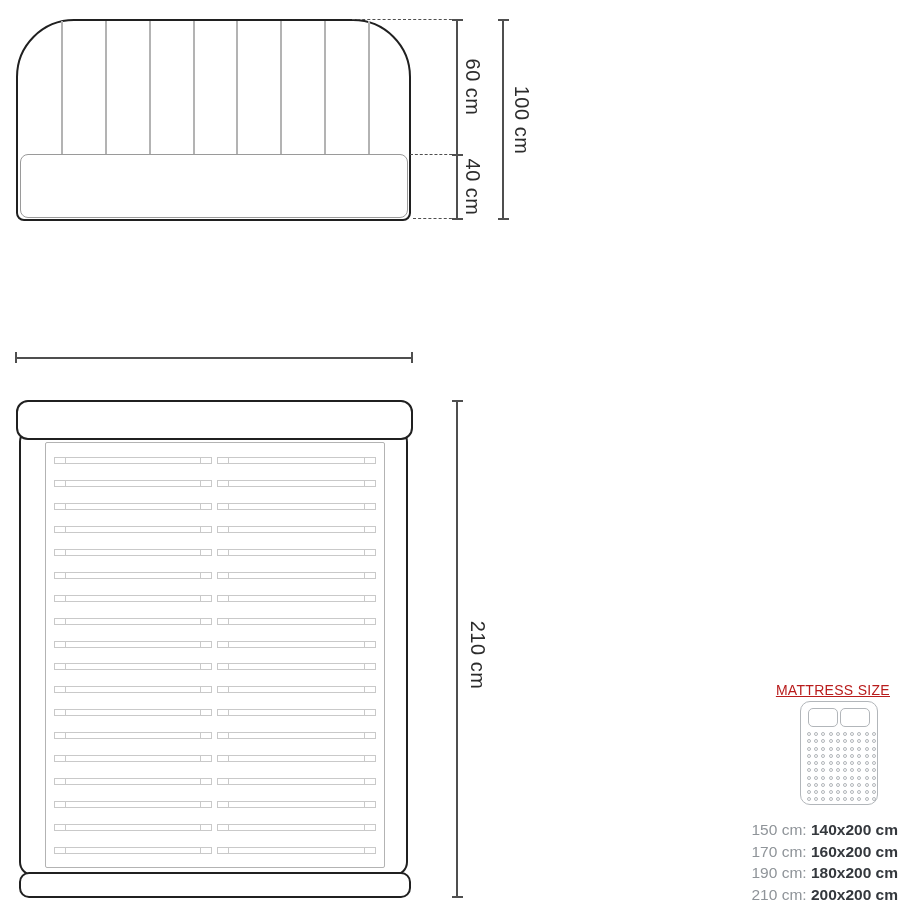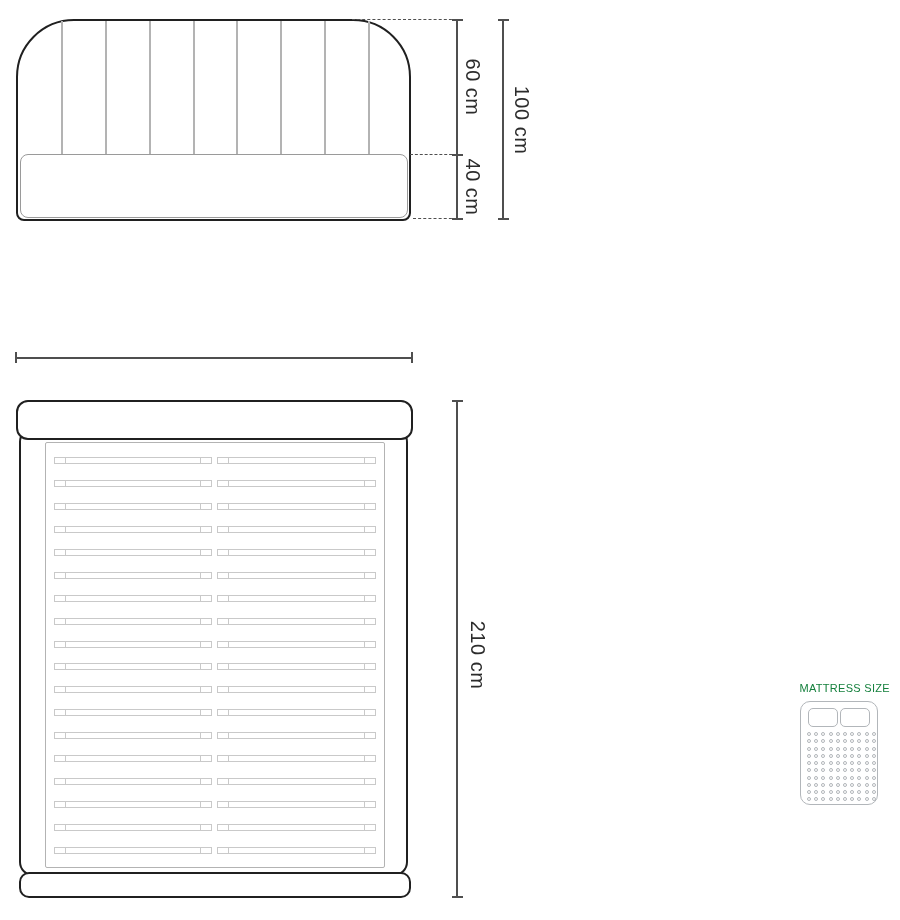--- a/index.html
+++ b/index.html
@@ -65,22 +65,23 @@
     border:2px solid var(--outline);border-radius:12px;
     box-sizing:border-box;background:#fff;
   }
   .tv-footboard{
     left:19px;top:872px;width:392px;height:26px;
     border:2px solid var(--outline);border-radius:10px;
     box-sizing:border-box;background:#fff;
   }
   
   .legend-title{
-    right:10px;top:682px;font-size:11px;color:#15803d;letter-spacing:0.3px;
+    right:10px;top:682px;font-size:14px;color:#b91c1c;letter-spacing:0.3px;
     white-space:nowrap;
+    text-decoration:underline;
   }
   .mattress-icon{
     left:800px;top:701px;width:78px;height:104px;
     border:1.5px solid var(--icon-gray);border-radius:10px;
     box-sizing:border-box;background:#fff;
   }
   .pillow{
     position:absolute;top:6px;width:30px;height:19px;
     border:1.5px solid var(--icon-gray);border-radius:5px;box-sizing:border-box;
   }
@@ -392,14 +393,20 @@
       <div class="dot" style="left: 20.4px; top: 95.25px;"></div>
       <div class="dot" style="left: 27.6px; top: 95.25px;"></div>
       <div class="dot" style="left: 34.8px; top: 95.25px;"></div>
       <div class="dot" style="left: 42px; top: 95.25px;"></div>
       <div class="dot" style="left: 49.2px; top: 95.25px;"></div>
       <div class="dot" style="left: 56.4px; top: 95.25px;"></div>
       <div class="dot" style="left: 63.6px; top: 95.25px;"></div>
       <div class="dot" style="left: 70.8px; top: 95.25px;"></div>
     </div>
 
+  <div class="abs legend-rows" id="legend-rows">
+      <div><span class="size-label">150 cm: </span><span class="size-value">140x200 cm</span></div>
+      <div><span class="size-label">170 cm: </span><span class="size-value">160x200 cm</span></div>
+      <div><span class="size-label">190 cm: </span><span class="size-value">180x200 cm</span></div>
+      <div><span class="size-label">210 cm: </span><span class="size-value">200x200 cm</span></div>
+    </div>
 
 </div>
 
 </body></html>

